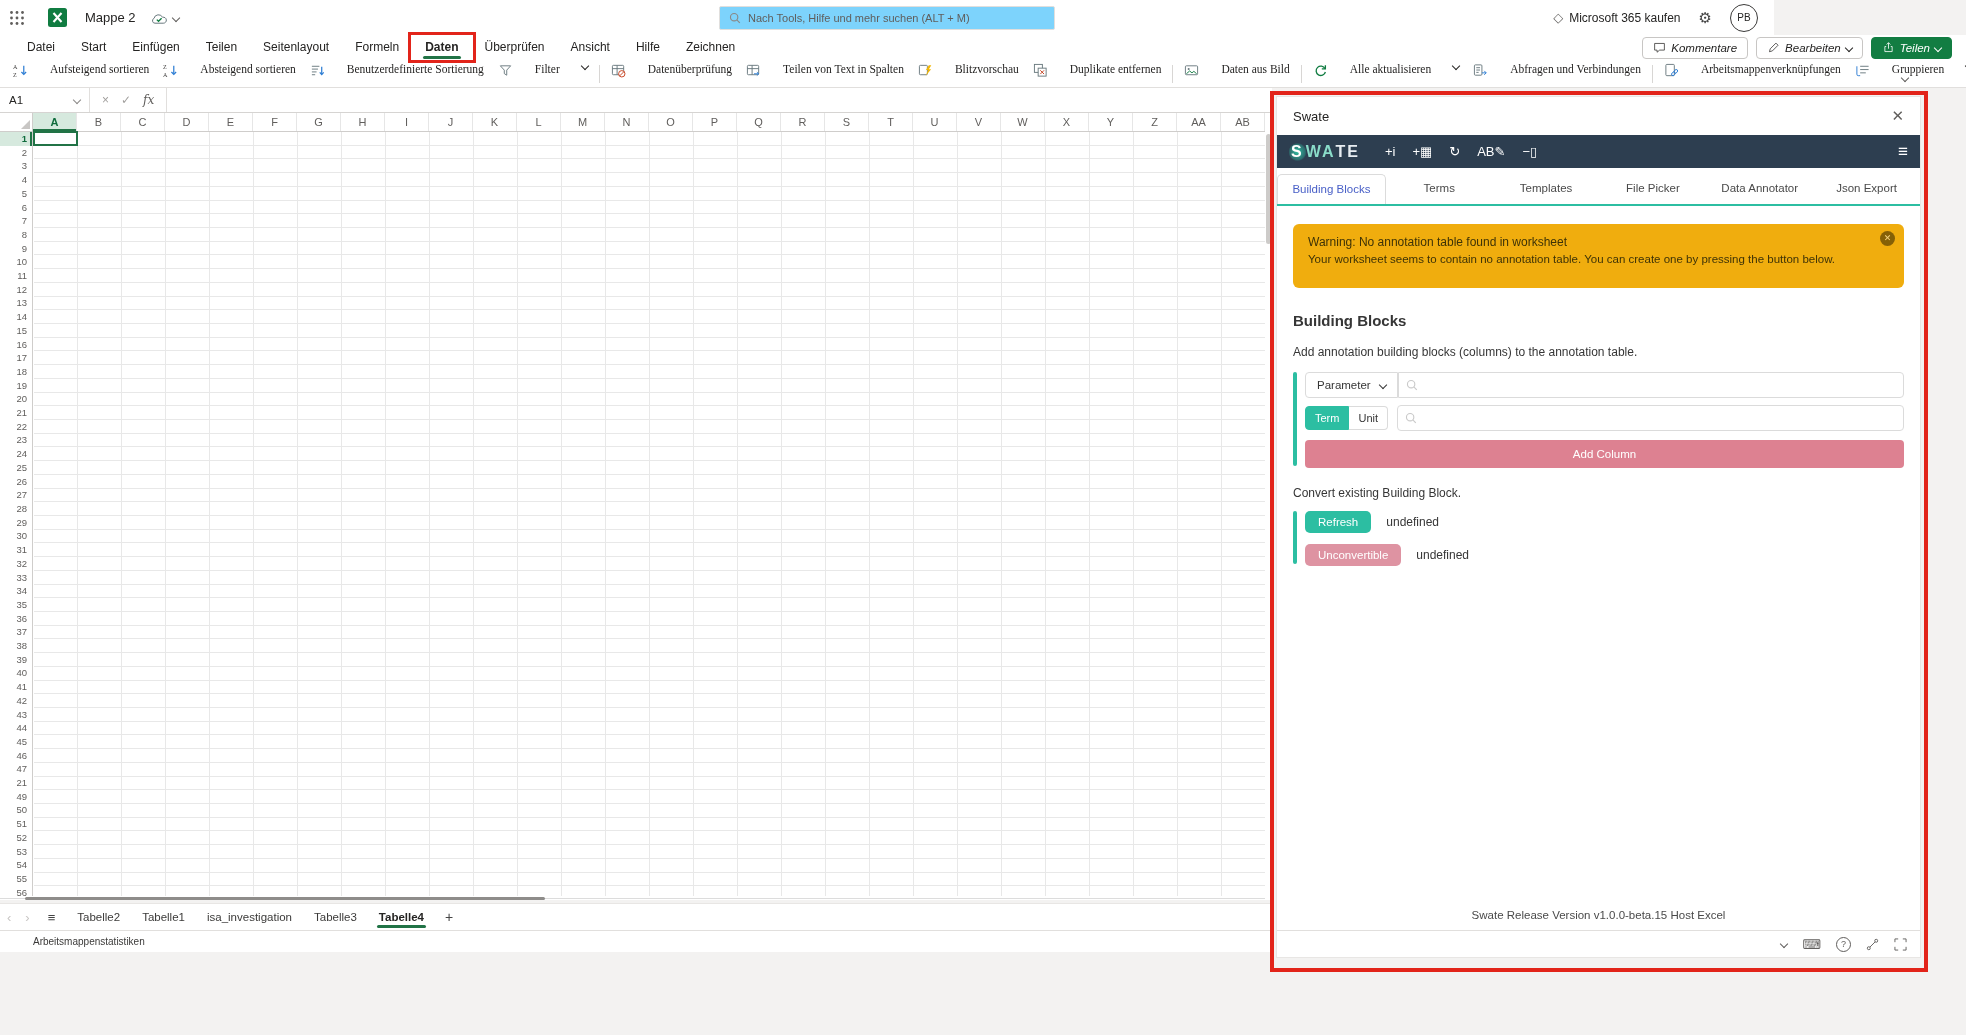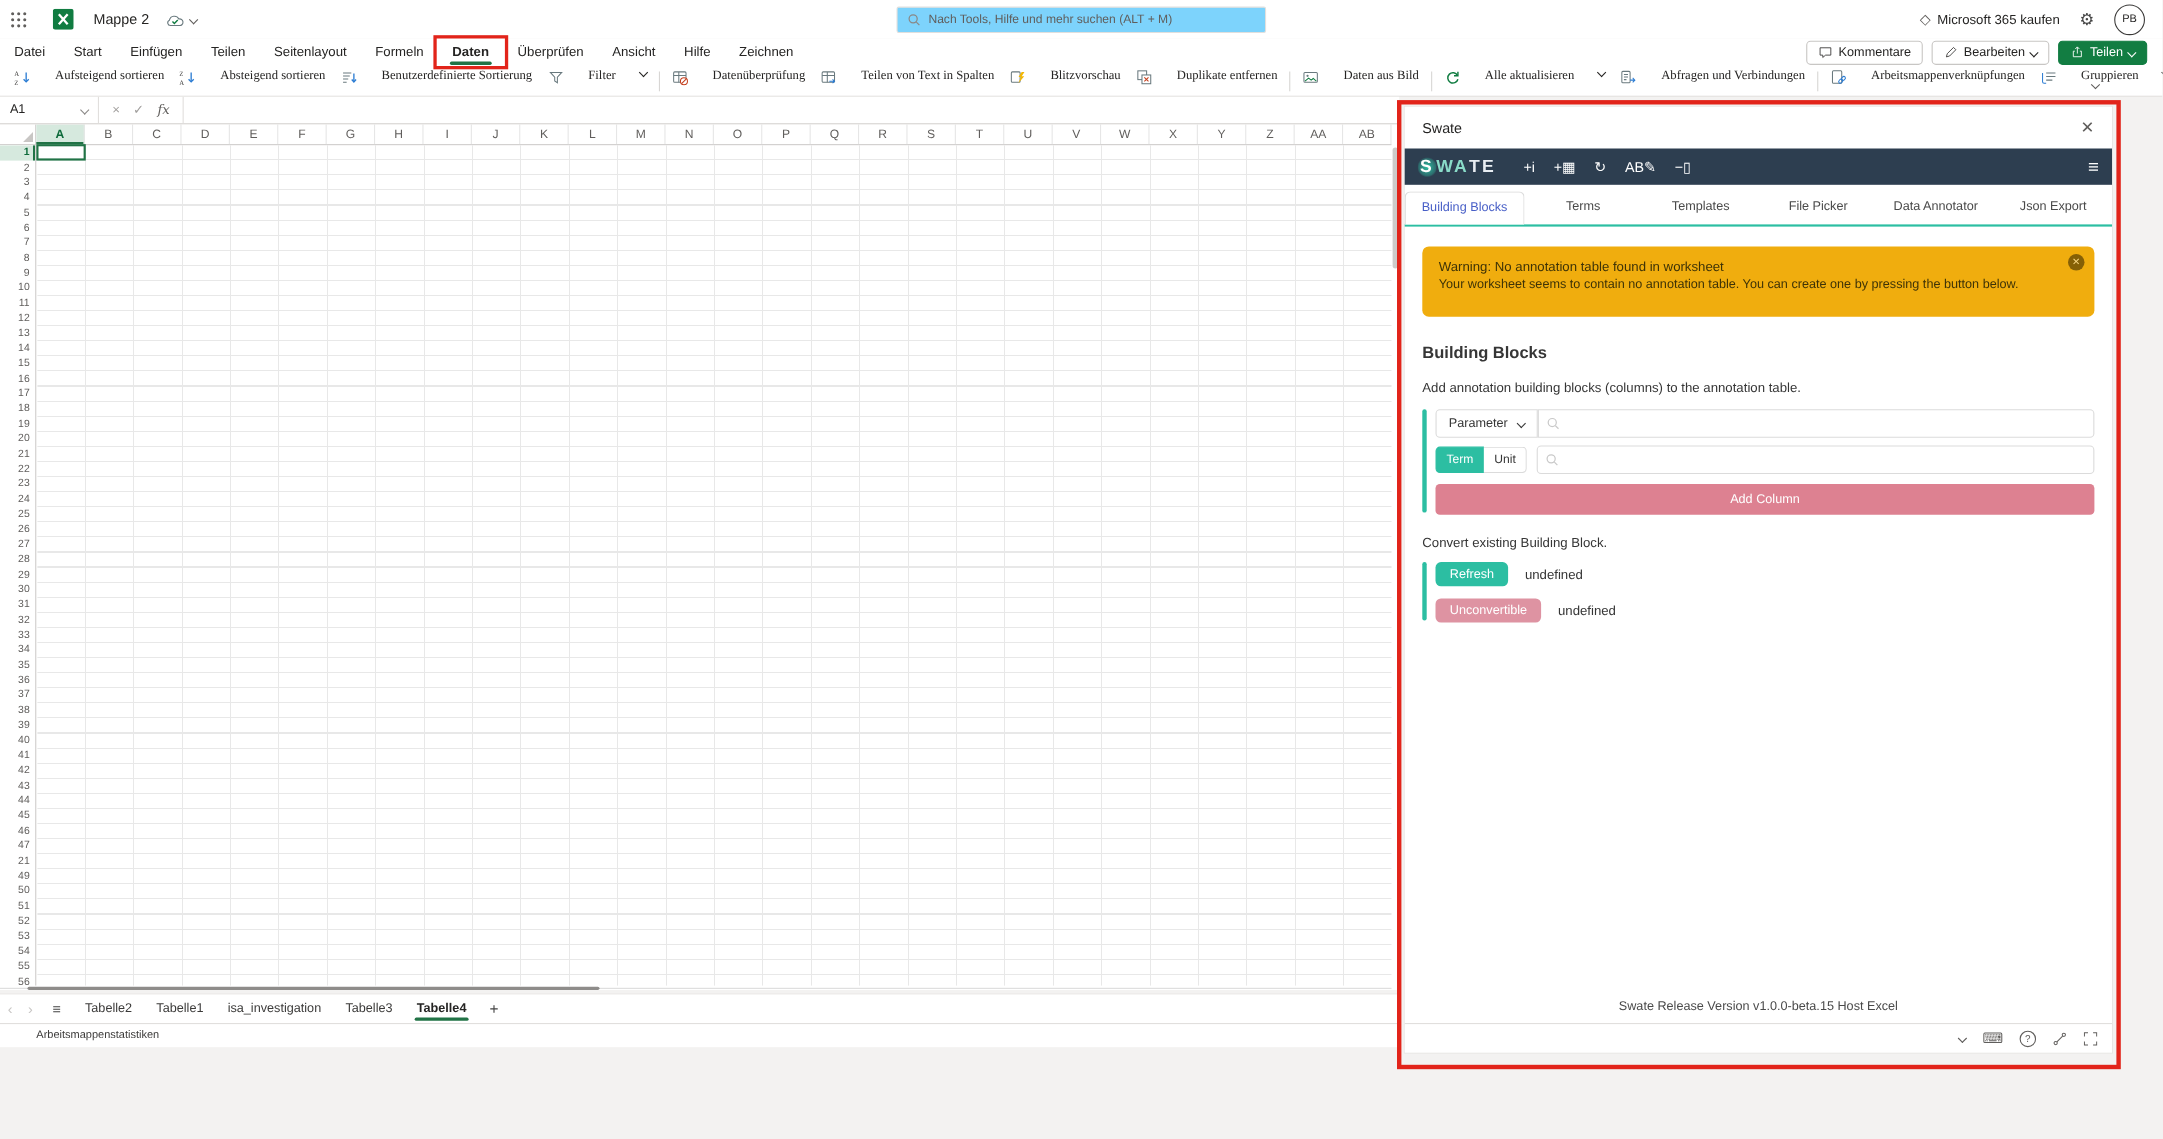--- a/index.html
+++ b/index.html
@@ -1,40 +1,40 @@
 <!DOCTYPE html>
 <html><head>
 <meta charset="utf-8">
 <style>
   html,body{margin:0;padding:0;}
   body{font-family:"Liberation Sans","DejaVu Sans",sans-serif;background:#f3f2f1;overflow:hidden;}
   .screen{position:relative;width:1966px;height:1035px;background:#f3f2f1;}
 
   
-  .topbar{position:absolute;top:0;left:0;width:1966px;height:35px;background:#fff;display:flex;align-items:center;}
+  .topbar{position:absolute;top:0;left:0;width:1774px;height:35px;background:#fff;display:flex;align-items:center;}
   .tb-left{display:flex;align-items:center;gap:0;}
   .waffle{width:34px;height:35px;display:flex;align-items:center;justify-content:center;cursor:pointer;}
   .excel-ic{margin-left:14px;display:flex;align-items:center;}
   .tb-title{margin-left:18px;font-size:13px;color:#252423;}
   .cloud{margin-left:14px;display:flex;align-items:center;gap:4px;color:#605e5c;}
   .tb-search{position:absolute;left:50%;transform:translateX(-50%);top:6px;width:316px;height:22px;border:1px solid #e1dfdd;background:#7dd3fc;border-radius:2px;display:flex;align-items:center;gap:7px;padding:0 9px;color:#605e5c;font-size:11px;cursor:text;}
   .tb-right{margin-left:auto;display:flex;align-items:center;gap:18px;padding-right:16px;}
   .buy{display:flex;align-items:center;gap:6px;font-size:12px;color:#252423;cursor:pointer;}
   .diamond{font-size:13px;color:#605e5c;}
   .gear{font-size:15px;color:#444;cursor:pointer;}
   .avatar{width:26px;height:26px;border:1.5px solid #3b3a39;border-radius:50%;display:flex;align-items:center;justify-content:center;font-size:10px;color:#252423;cursor:pointer;}
 
   
-  .menubar{position:absolute;top:35px;left:0;width:1966px;height:25px;background:#fff;display:flex;align-items:center;padding-left:0;box-sizing:border-box;}
+  .menubar{position:absolute;top:35px;left:0;width:1966px;height:25px;background:#fff;display:flex;align-items:center;padding-left:14px;box-sizing:border-box;}
   .menu-item{font-size:12px;color:#252423;padding:0 13px;line-height:23px;position:relative;cursor:pointer;white-space:nowrap;}
   .menu-item.active{font-weight:700;}
   .menu-item.active::after{content:'';position:absolute;left:11px;right:11px;bottom:0;height:3px;background:#217346;border-radius:2px;}
   .red-outline{outline:3px solid #e2241a;outline-offset:1px;z-index:5;}
   .mb-right{margin-left:auto;display:flex;gap:8px;align-items:center;padding-right:14px;}
-  .btn-o{height:22px;border:1px solid #c8c6c4;border-radius:4px;background:#fff;font-size:11.5px;color:#252423;display:flex;align-items:center;gap:5px;padding:0 10px;cursor:pointer;}
+  .btn-o{height:22px;border:1px solid #c8c6c4;border-radius:4px;background:#fff;font-size:11.5px;color:#252423;display:flex;align-items:center;gap:5px;padding:0 10px;cursor:pointer;font-style:italic;}
   .btn-share{background:#127d42;border-color:#127d42;color:#fff;}
   .chev{display:inline-block;width:5px;height:5px;border-right:1.3px solid currentColor;border-bottom:1.3px solid currentColor;transform:rotate(45deg);vertical-align:2px;}
 
   
   .ribbon{position:absolute;top:60px;left:0;width:1966px;height:28px;background:#fff;border-bottom:1px solid #e1dfdd;display:flex;align-items:center;padding-left:6px;box-sizing:border-box;}
   .rib-item{display:flex;align-items:flex-start;gap:22px;font-size:11.5px;color:#252423;padding:0 7px;height:22px;border-radius:3px;cursor:pointer;white-space:nowrap;font-family:Liberation Serif, serif;}
   .rib-item .ric{display:flex;align-items:center;}
   .rib-sep{width:1px;height:18px;background:#d8d6d4;margin:0 4px;}
   .rib-collapse{position:absolute;right:58px;top:9px;color:#605e5c;cursor:pointer;}
 

